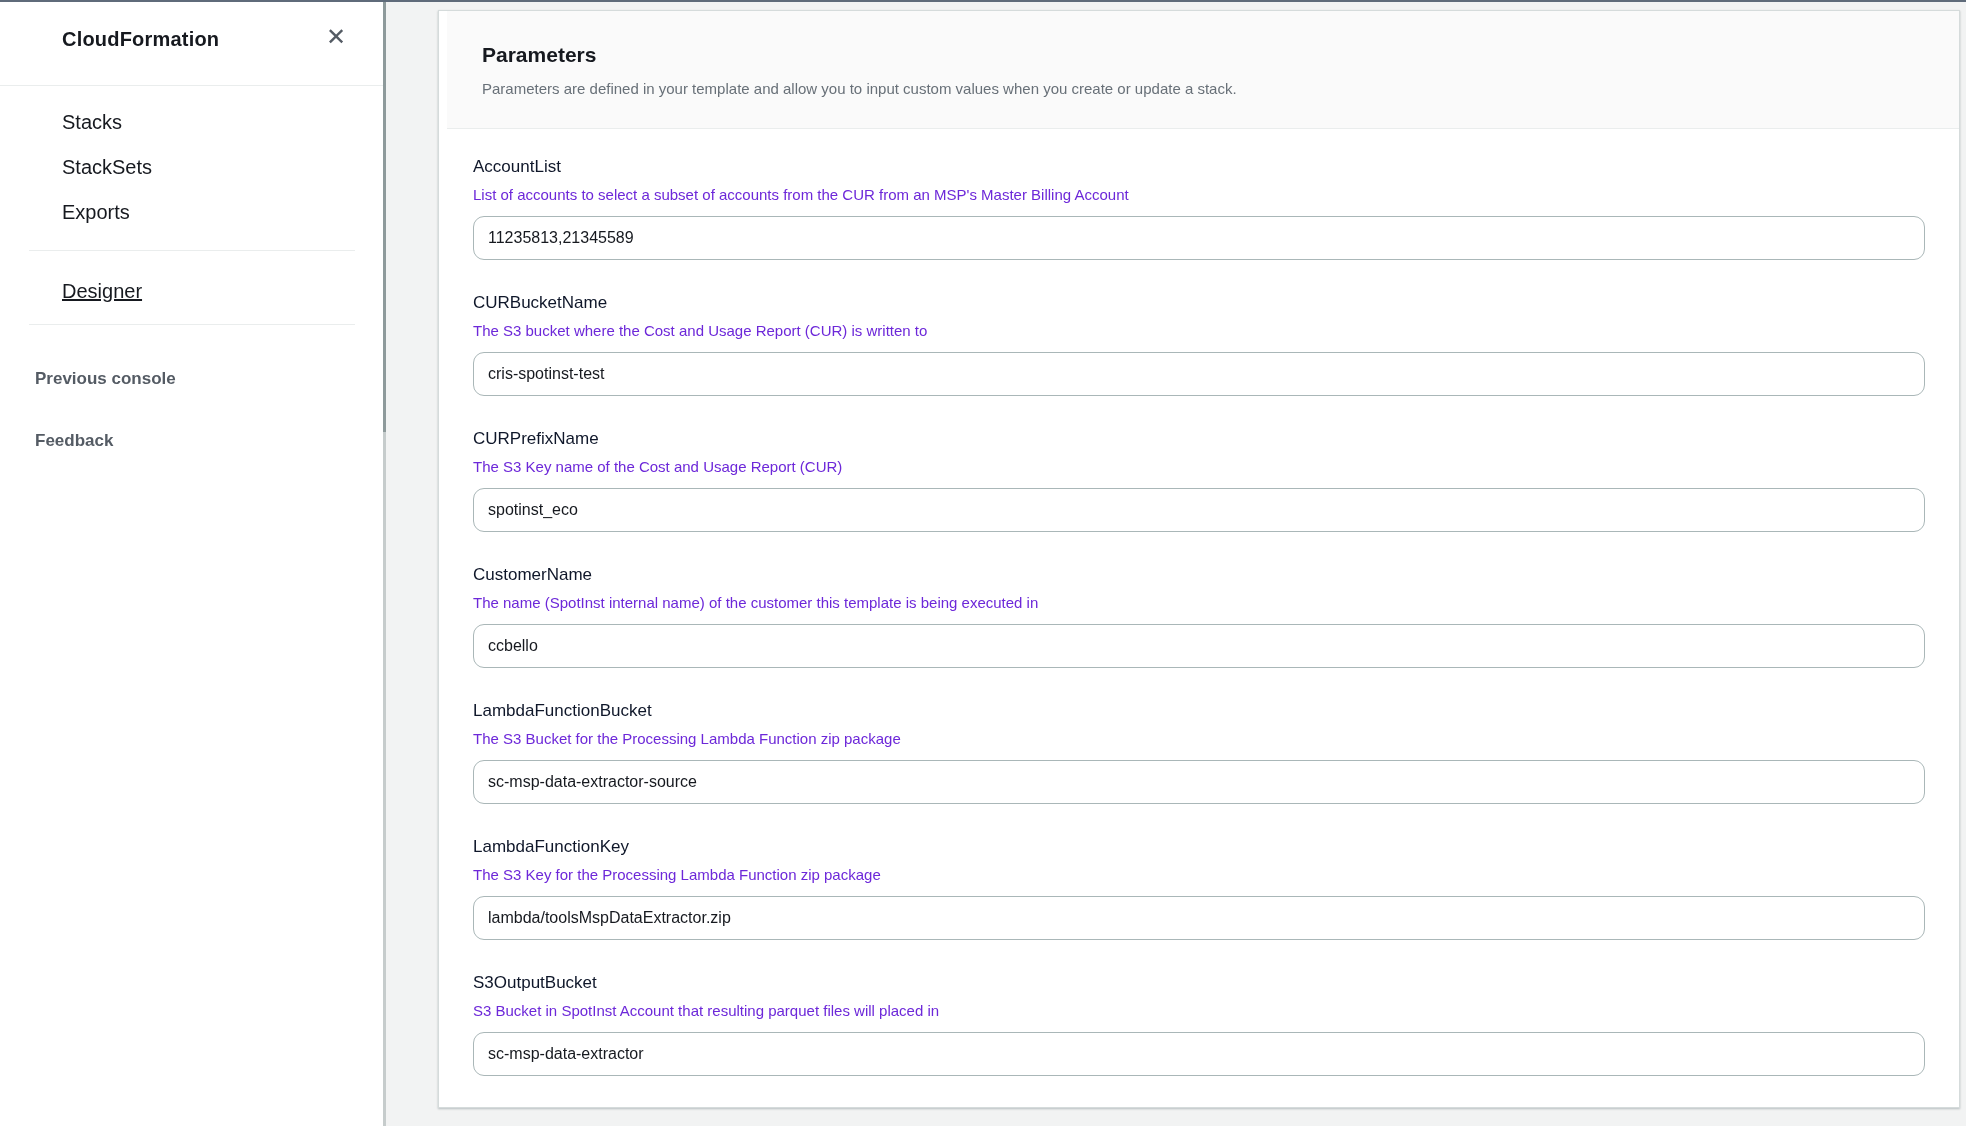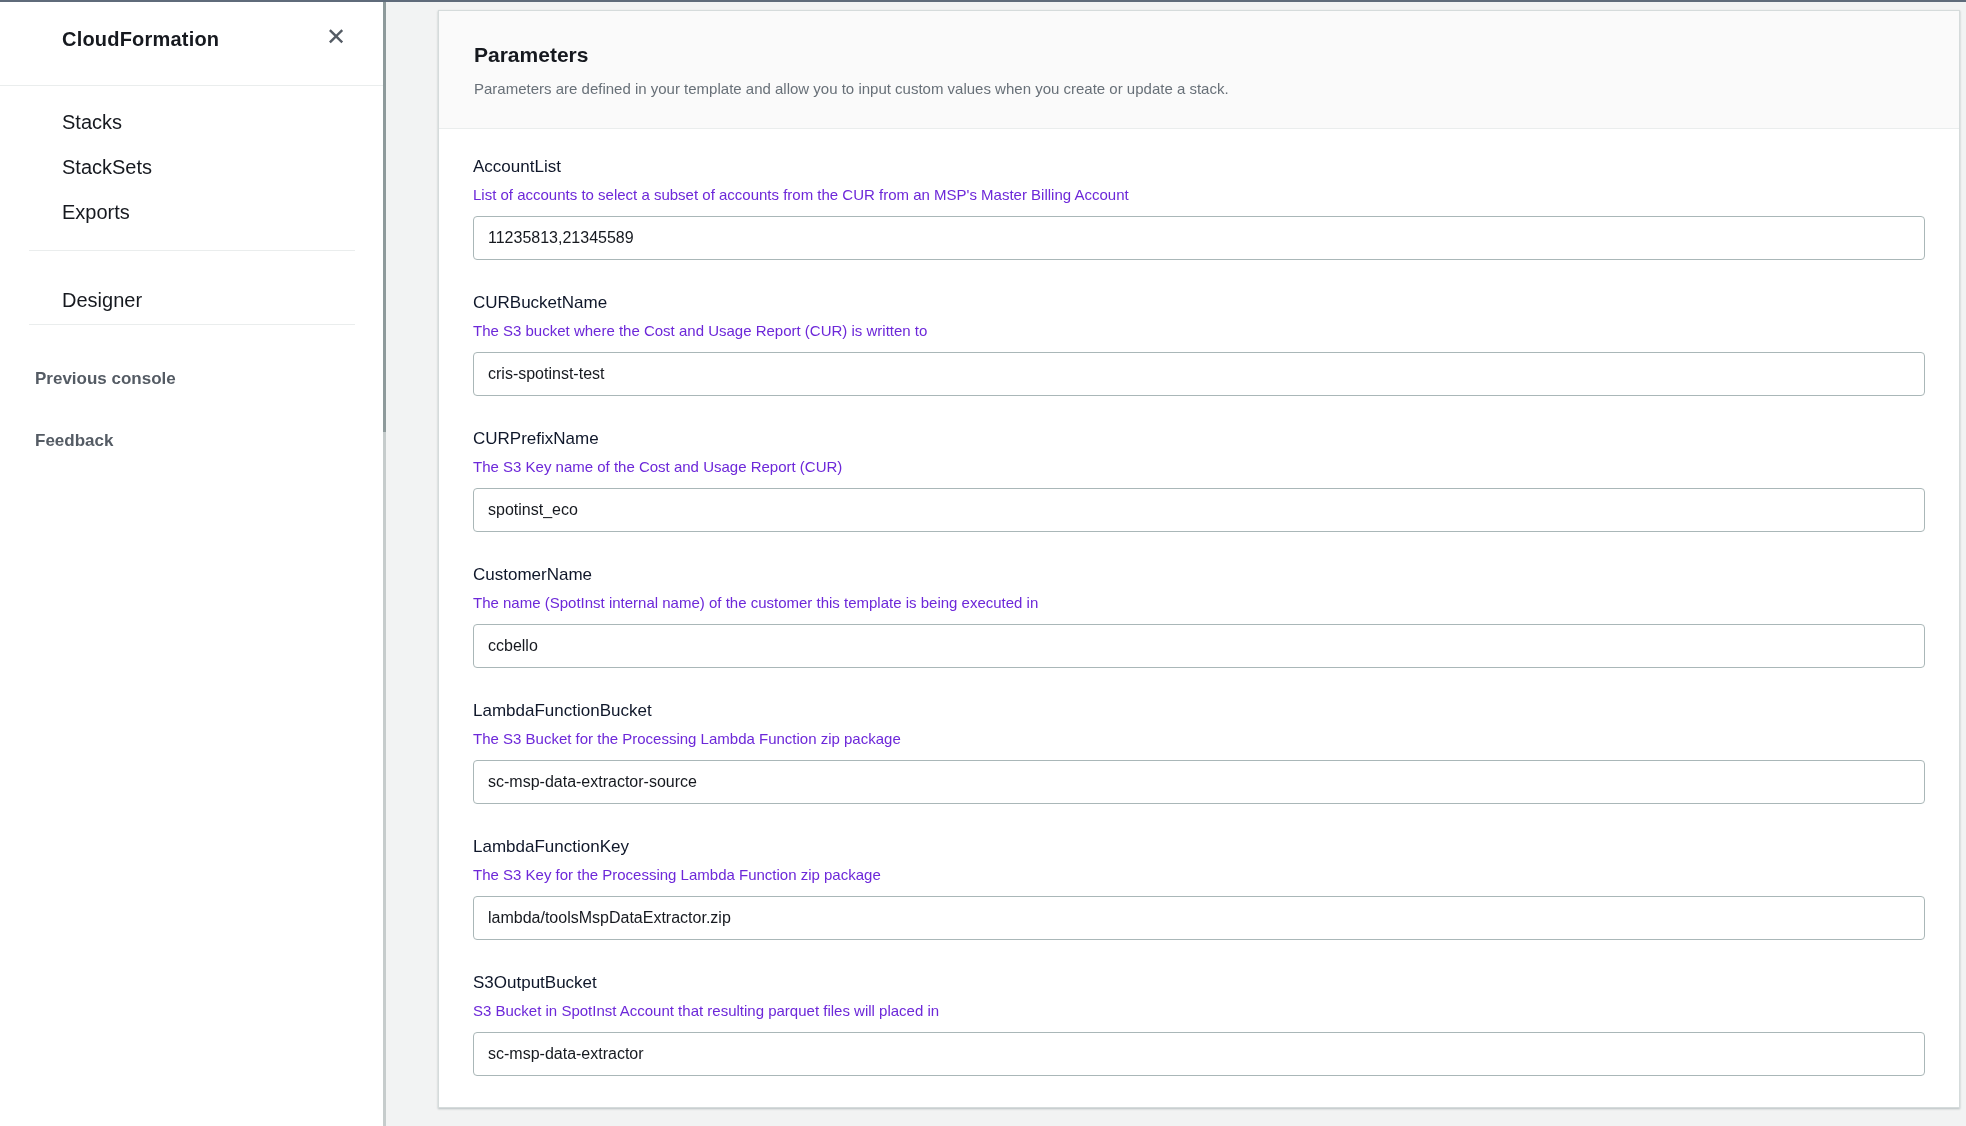--- a/index.html
+++ b/index.html
@@ -39,52 +39,53 @@
   .divider.inset2 { top:322px; left:29px; width:326px; }
 
   .nav-item {
     position:absolute; left:62px; display:block;
     font-size:20px; line-height:20px; color:#16191f;
     text-decoration:none; cursor:pointer;
   }
   .nav-group   a.nav-item:nth-of-type(1) { top:110px; }
   .nav-group   a.nav-item:nth-of-type(2) { top:155px; }
   .nav-group   a.nav-item:nth-of-type(3) { top:200px; }
-  .nav-group2  a.nav-item:nth-of-type(1) { top:288px; }
+  .nav-group2  a.nav-item:nth-of-type(1) { top:279px;text-decoration:underline; }
 
   .footer-item {
     position:absolute; left:35px; display:block;
     font-size:17px; line-height:22px; font-weight:700; color:#545b64;
     text-decoration:none; cursor:pointer;
   }
   .nav-footer a.footer-item:nth-of-type(1) { top:366px; }
   .nav-footer a.footer-item:nth-of-type(2) { top:428px; }
 
   
   .card {
     position:absolute; left:438px; top:10px; width:1522px; height:1098px;
     background:#ffffff;
     border:1px solid #d5dbdb;
     box-shadow:0 1px 2px 0 rgba(0,28,36,0.25);
   }
   .card-header {
     height:118px; background:#fafafa; border-bottom:1px solid #eaeded;
     padding:32px 35px 0 35px;
+    margin-left:8px;
   }
   .card-title { font-size:21px; font-weight:700; color:#16191f; }
   .card-desc  { margin-top:13px; font-size:15px; color:#687078; }
 
   .card-body { padding:28px 34px 0 34px; }
 
   .field { margin-bottom:33px; }
   .field-label { font-size:17px; line-height:20px; color:#0f172a; }
   .field-desc  { margin-top:9px; font-size:15px; line-height:18px; color:#6d28d9; }
   .field-input {
     display:block; margin-top:12px; width:100%; height:44px;
-    border:1px solid #aab7b8; border-radius:4px; background:#ffffff;
+    border:1px solid #aab7b8; border-radius:11px; background:#ffffff;
     padding:0 14px; font-size:16px; color:#16191f;
     font-family:"Liberation Sans", sans-serif;
   }
 </style>
 </head>
 <body>
 
 <div class="top-strip"></div>
 
 <div class="sidebar">

